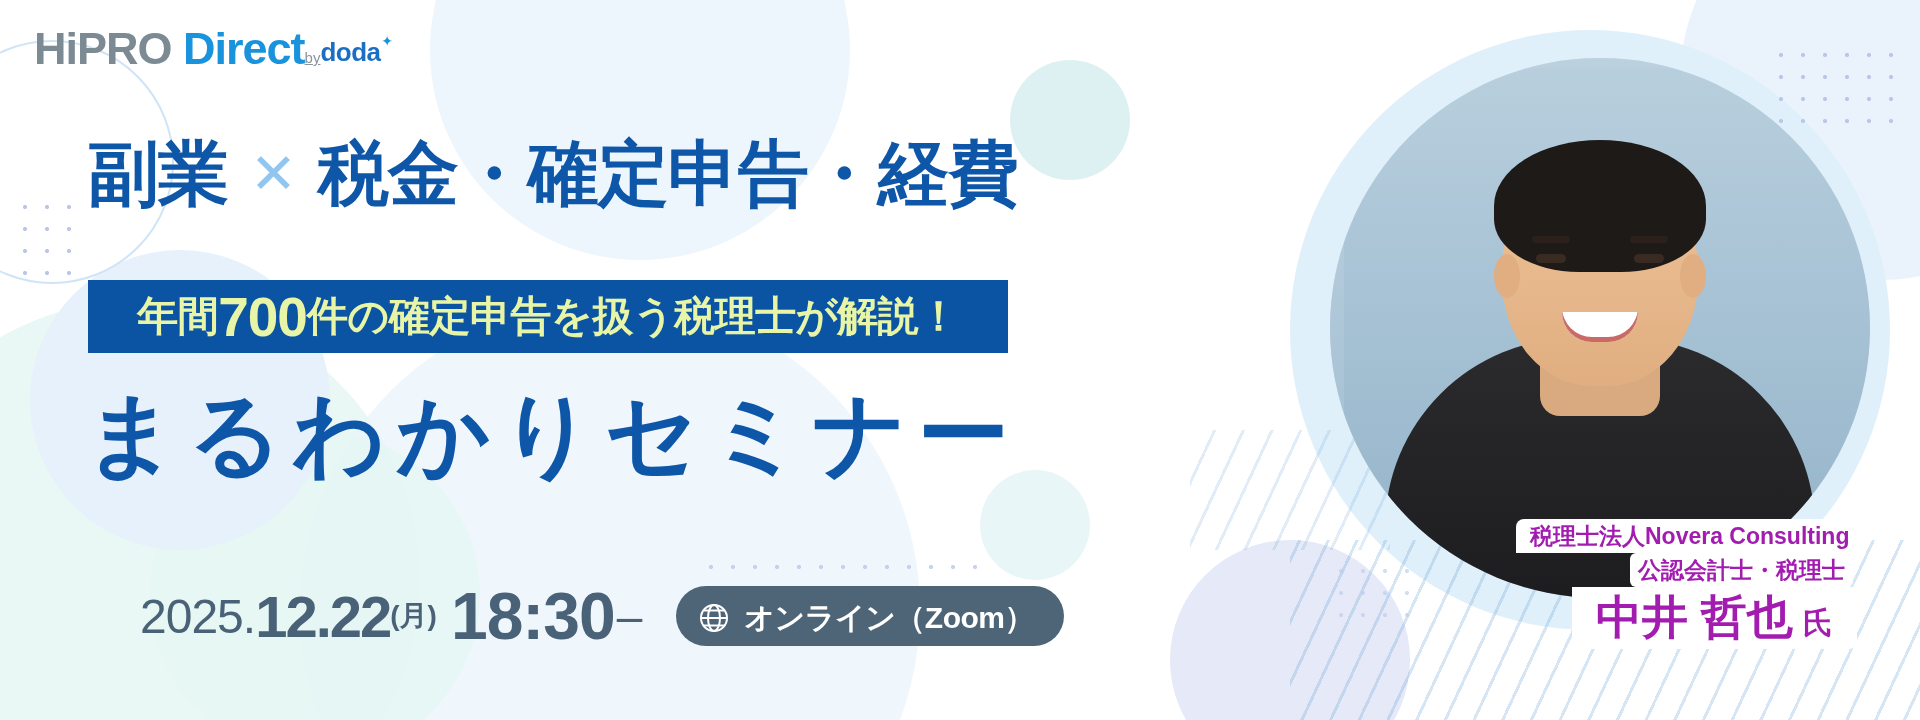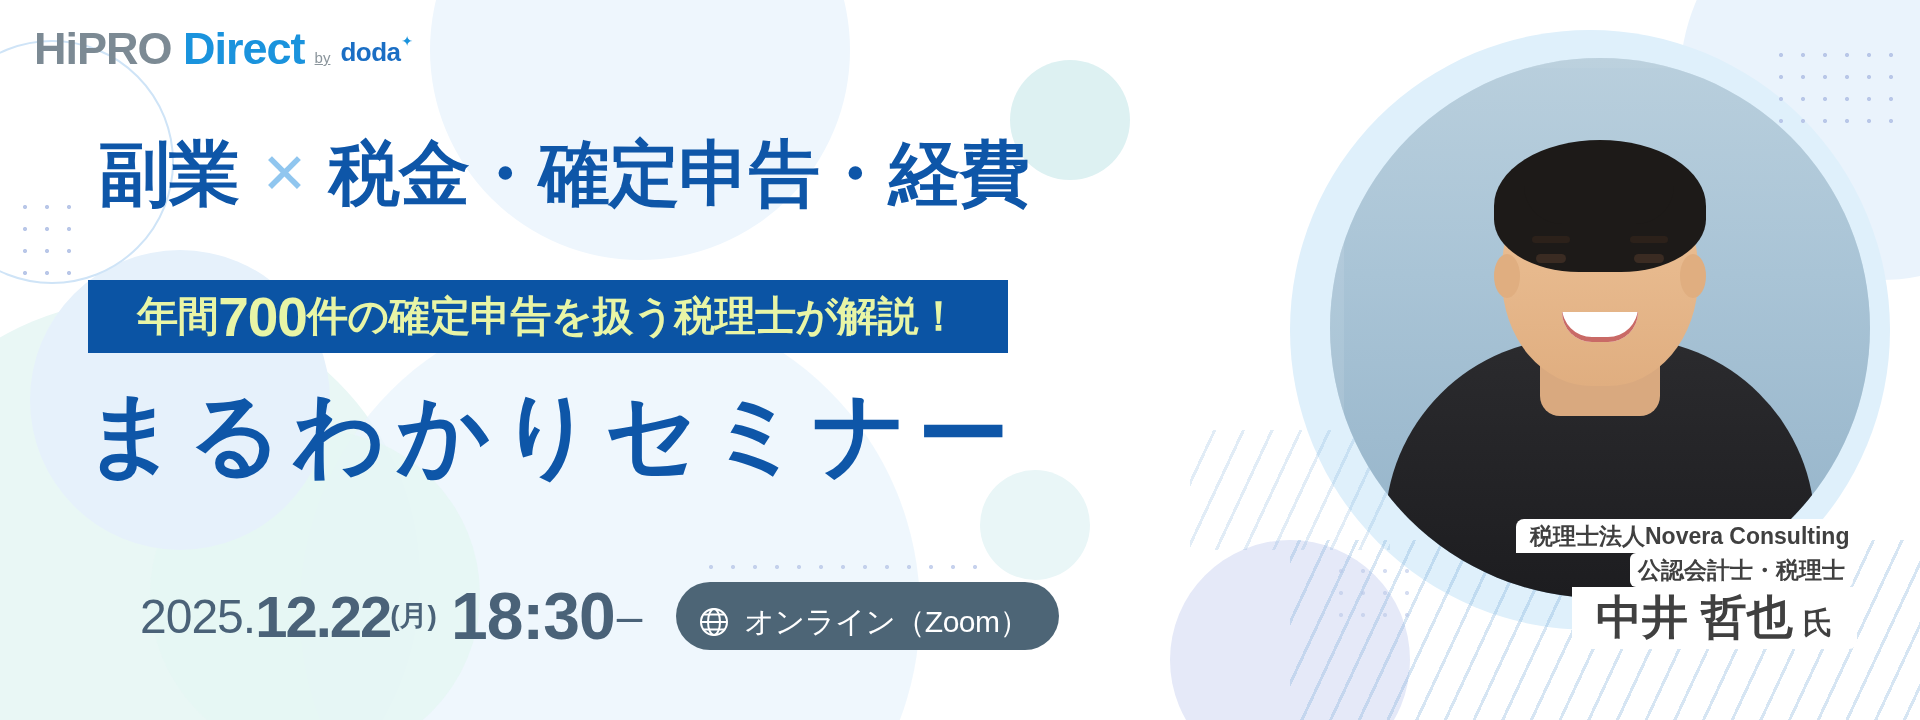--- a/index.html
+++ b/index.html
@@ -92,21 +92,21 @@
   .hatch-2 {
     position: absolute;
     left: 1190px; top: 430px; width: 200px; height: 120px;
     background-image: repeating-linear-gradient(
       -65deg, rgba(120,170,215,.22) 0 3px, transparent 3px 26px);
   }
 
   
   .logo {
     position: absolute; left: 34px; top: 26px;
-    display: flex; align-items: flex-end; gap: 10px;
+    display: flex; align-items: flex-end; 
   }
   .logo-hipro {
     font-size: 45px; font-weight: bold; letter-spacing: -1px;
     line-height: 1;
   }
   .logo-hi  { color: #7c8a94; }
   .logo-pro { color: #7c8a94; }
   .logo-direct { color: #1a93dd; }
   .logo-by {
     color: #8b959c; font-size: 15px; font-weight: normal;
@@ -120,21 +120,21 @@
   }
   .logo-doda .spark {
     position: absolute; right: -12px; top: -4px;
     color: #1a93dd; font-size: 14px;
   }
 
   
   .copy { position: absolute; left: 0; top: 0; }
 
   .title-row {
-    position: absolute; left: 99px; top: 138px;
+    position: absolute; left: 88px; top: 138px;
     display: flex; align-items: center; gap: 22px;
     font-size: 71px; font-weight: bold; color: #0e56a8;
     letter-spacing: -1px; line-height: 1;
     white-space: nowrap;
   }
   .title-x {
     color: #90c6ef; font-size: 56px; font-weight: normal;
   }
 
   .sub-banner {
@@ -171,23 +171,23 @@
   .d-dow   { font-size: 28px; font-weight: bold; }
   .d-time  { font-size: 66px; font-weight: bold; letter-spacing:-1px; margin-left: 14px;}
   .d-dash  { font-size: 46px; font-weight: normal; margin-left: 2px;}
 
   .pill {
     margin-left: 34px;
     background: #4d6576;
     color: #ffffff;
     border-radius: 34px;
     height: 56px;
-    padding: 12px 30px 0 22px;
+    padding: 4px 30px 0 22px;
     display: flex; align-items: center; gap: 14px;
-    font-size: 30px; font-weight: normal;
+    font-size: 30px; font-weight: bold;
     letter-spacing: -.5px;
   }
   .globe-icon { display: flex; align-items: center; }
 
   
   .portrait-wrap {
     position: absolute; left: 1330px; top: 58px;
     width: 540px; height: 662px;
     overflow: hidden;
   }
@@ -270,21 +270,21 @@
     width: 76px; height: 30px;
     background: #ffffff;
     border-radius: 0 0 40px 40px;
     box-shadow: inset 0 -5px 0 #c96a66;
   }
 
   
   .cap {
     position: absolute;
     background: #ffffff;
-    color: #404040;
+    color: #a21caf;
     font-weight: bold;
     display: flex; align-items: center;
     white-space: nowrap;
     border-radius: 6px;
   }
   .cap-company {
     left: 1516px; top: 519px; height: 34px;
     padding: 0 14px; font-size: 23px;
     border-radius: 8px 8px 0 0;
   }

